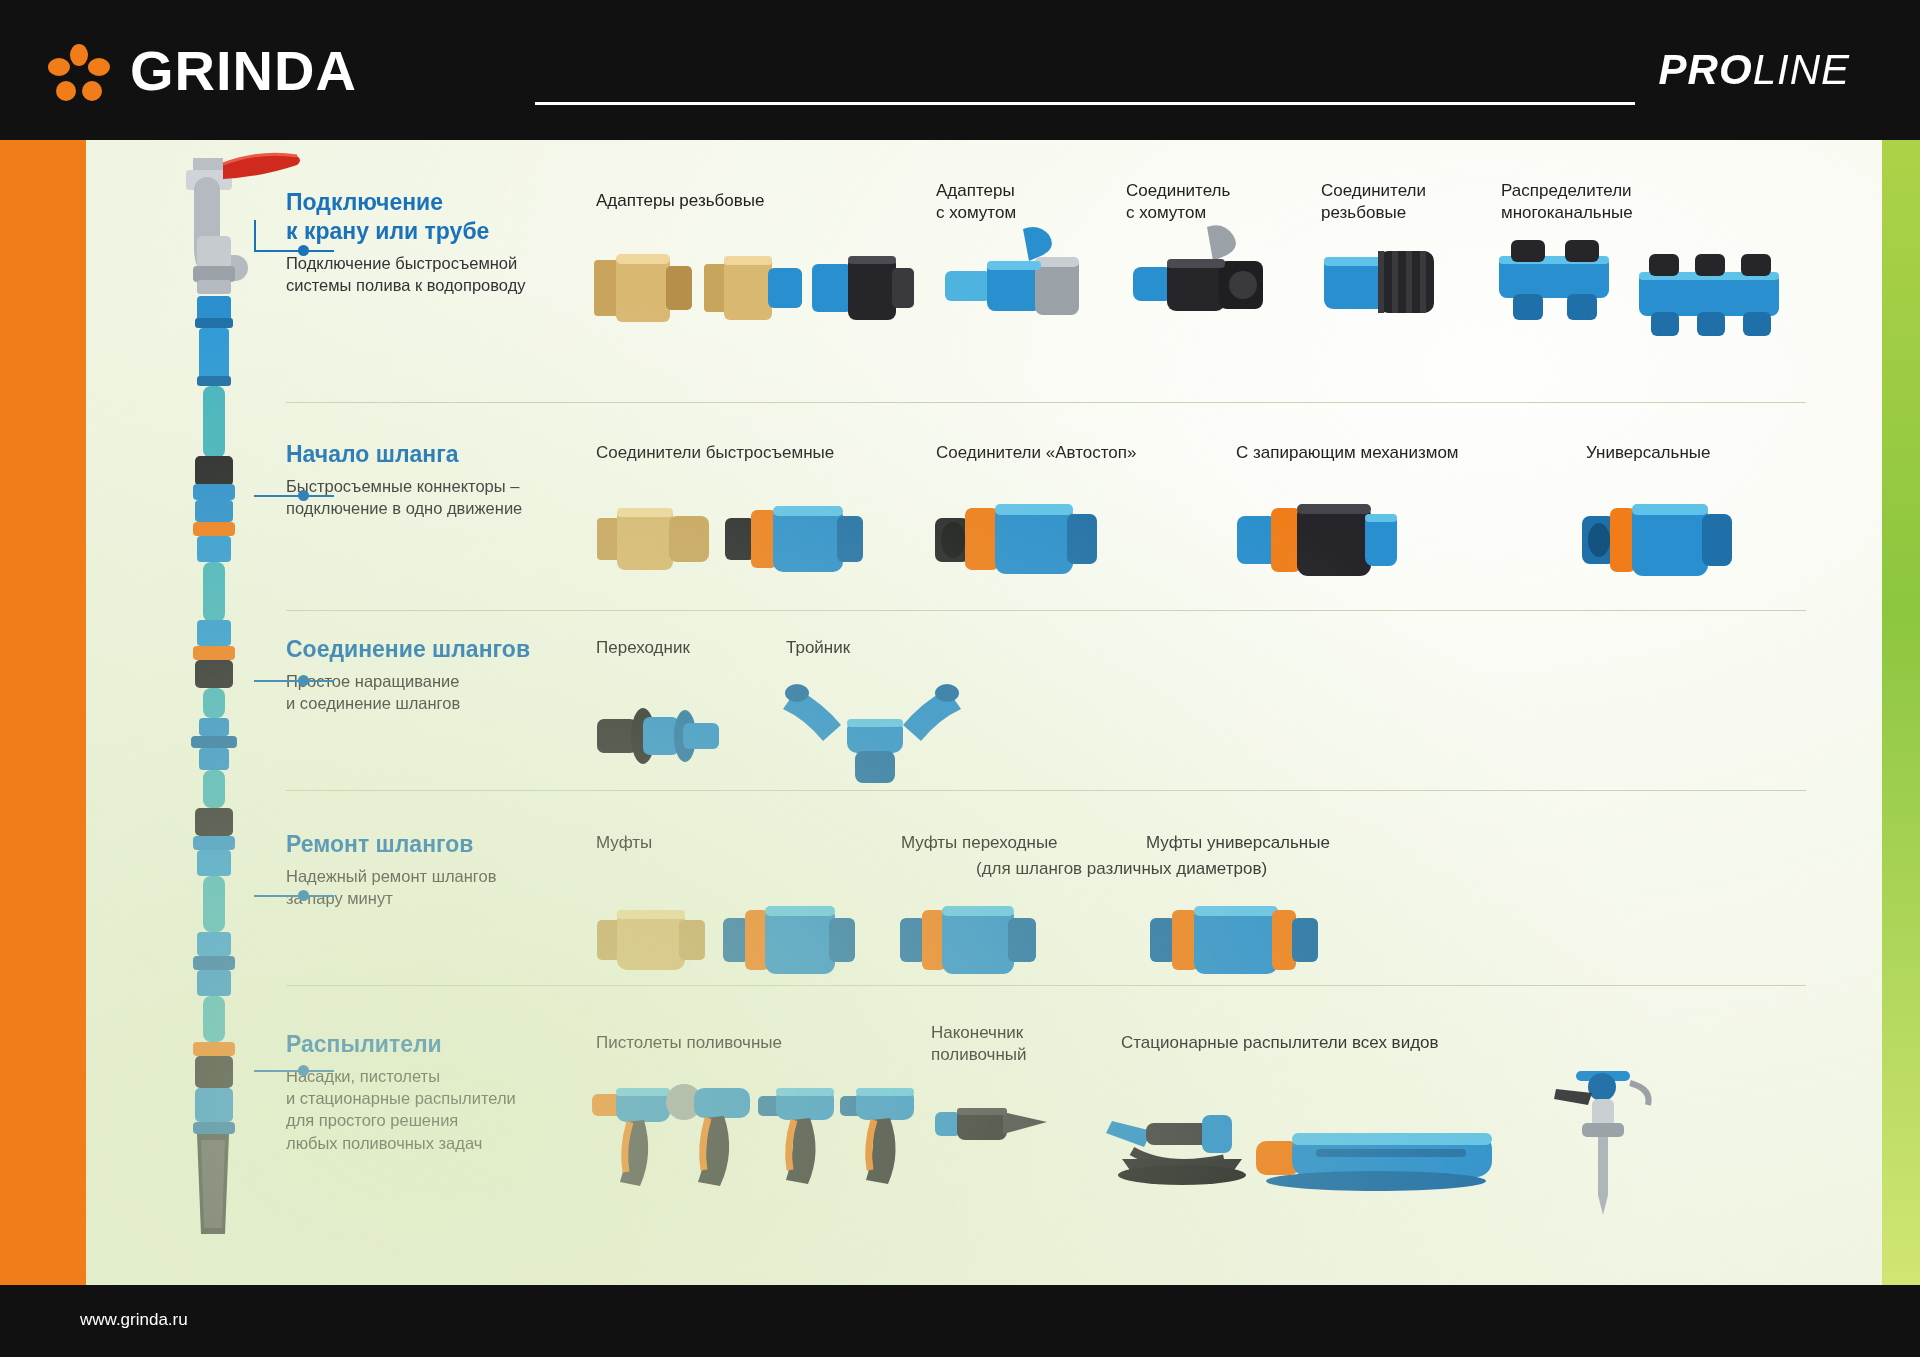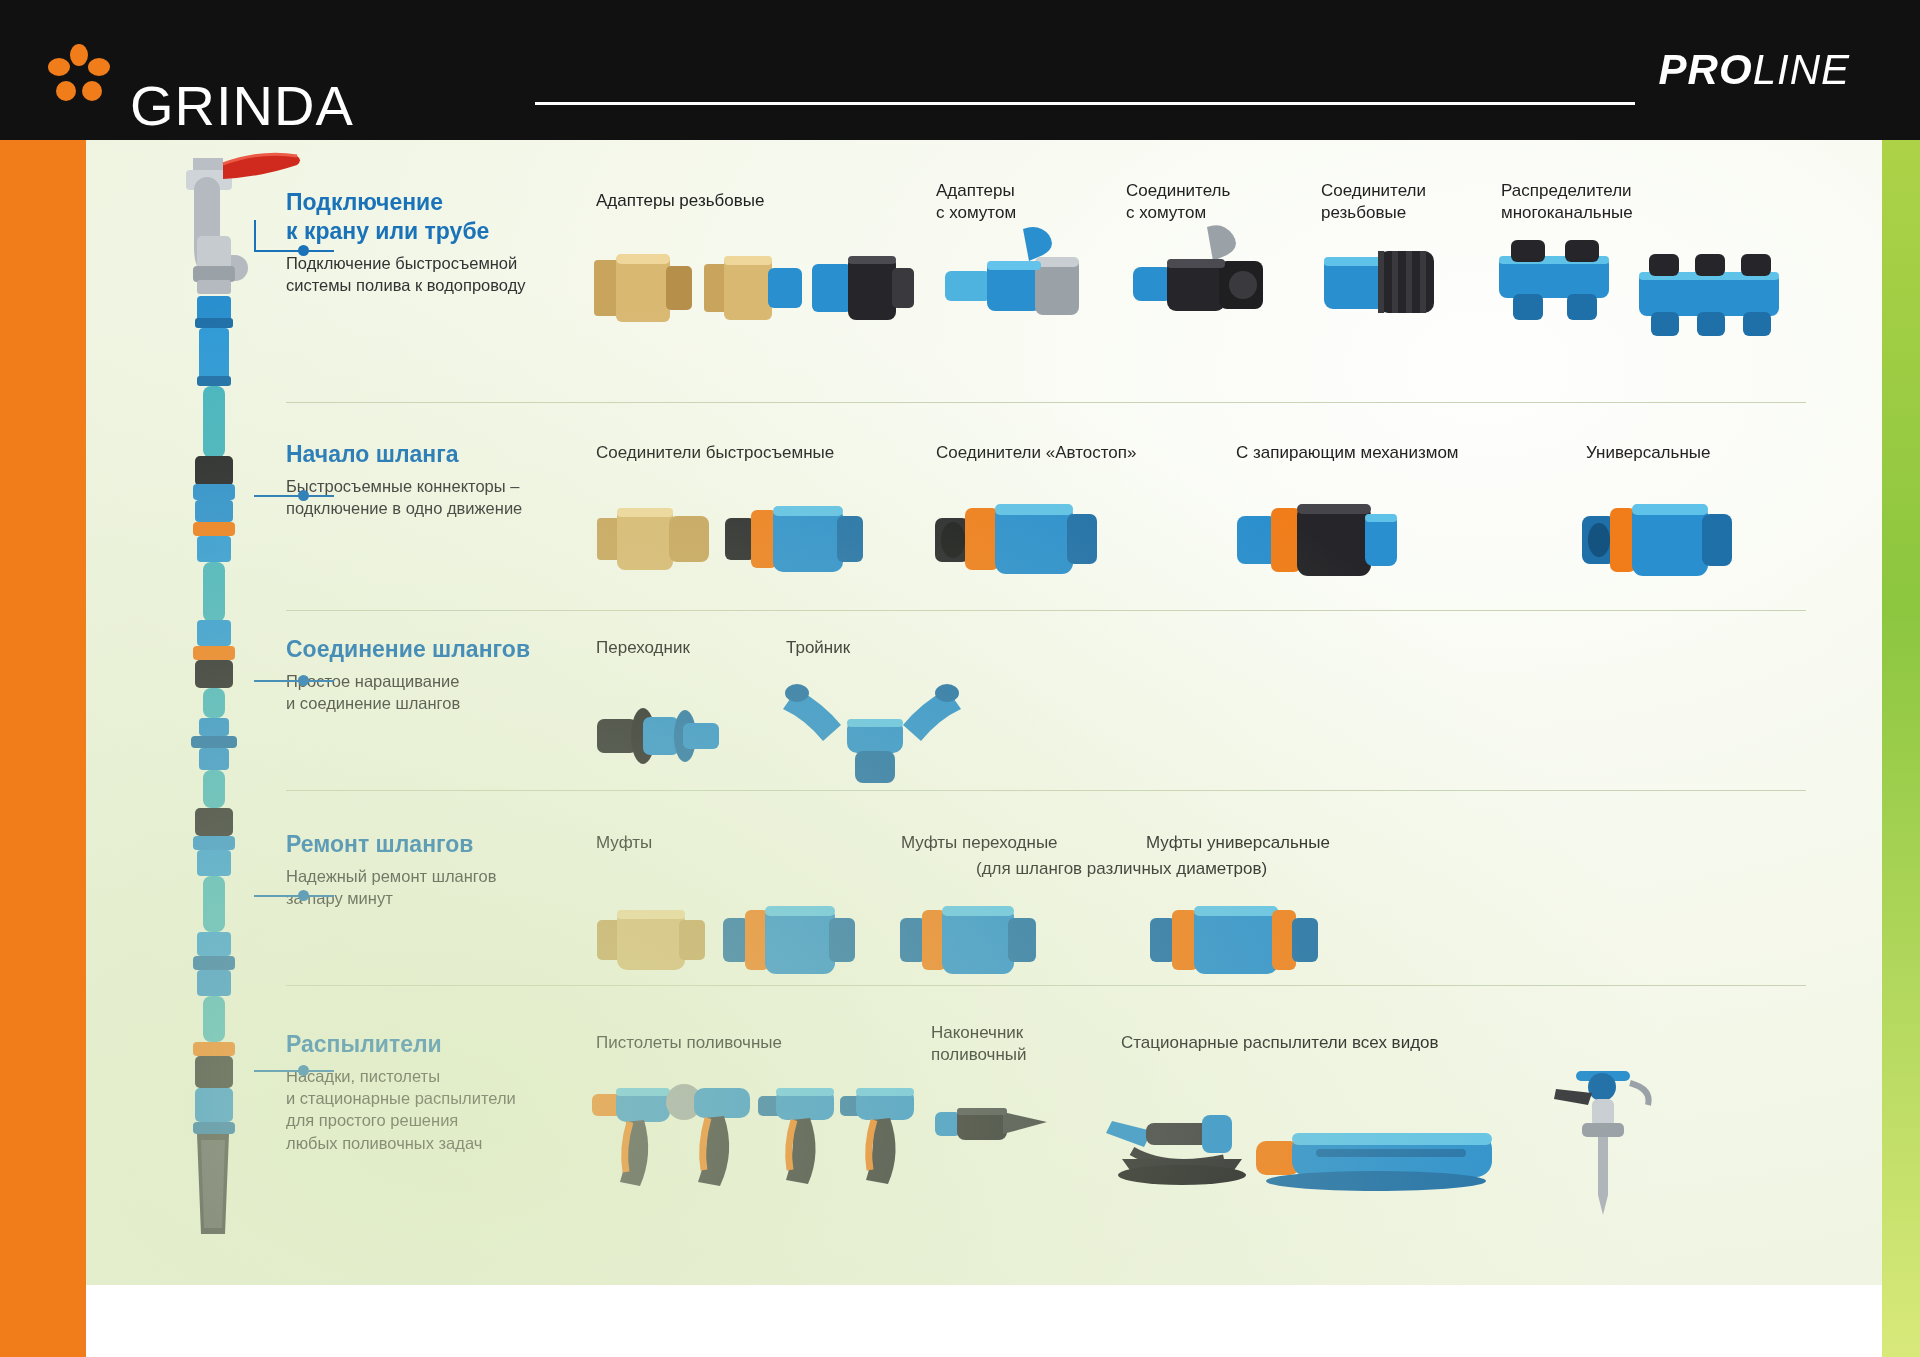--- a/index.html
+++ b/index.html
@@ -33,21 +33,21 @@
   .header {
     position: absolute; left: 0; top: 0; width: 1920px; height: 140px;
     background: #111112;
     z-index: 5;
   }
   .logo-flower {
     position: absolute; left: 48px; top: 44px; width: 62px; height: 62px;
   }
   .brand {
     position: absolute; left: 130px; top: 38px;
-    color: #ffffff; font-size: 56px; font-weight: normal; letter-spacing: 1px; margin-top: 35px;
+    color: #ffffff; font-size: 56px; font-weight: bold; letter-spacing: 1px;
   }
   .header-title {
     position: absolute; left: 535px; top: 58px;
     color: #ffffff; font-size: 25px; font-weight: bold;
   }
   .header-rule {
     position: absolute; left: 535px; top: 102px; width: 1100px; height: 3px;
     background: #ffffff;
   }
   .proline {
@@ -581,14 +581,17 @@
             <path d="M62 130 l10 0 l-5 20 z" fill="#aeb4ba"></path>
           </g>
         </svg>
       </div>
     </div>
     <div class="lead-line" style="left:168px; top:930px; width:80px;"></div>
     <div class="bullet-dot" style="left:212px; top:925px;"></div>
 
   </div>
 
+  <div class="footer">
+    <div class="footer-url">www.grinda.ru</div>
+  </div>
 
 </div>
 
 </body></html>

